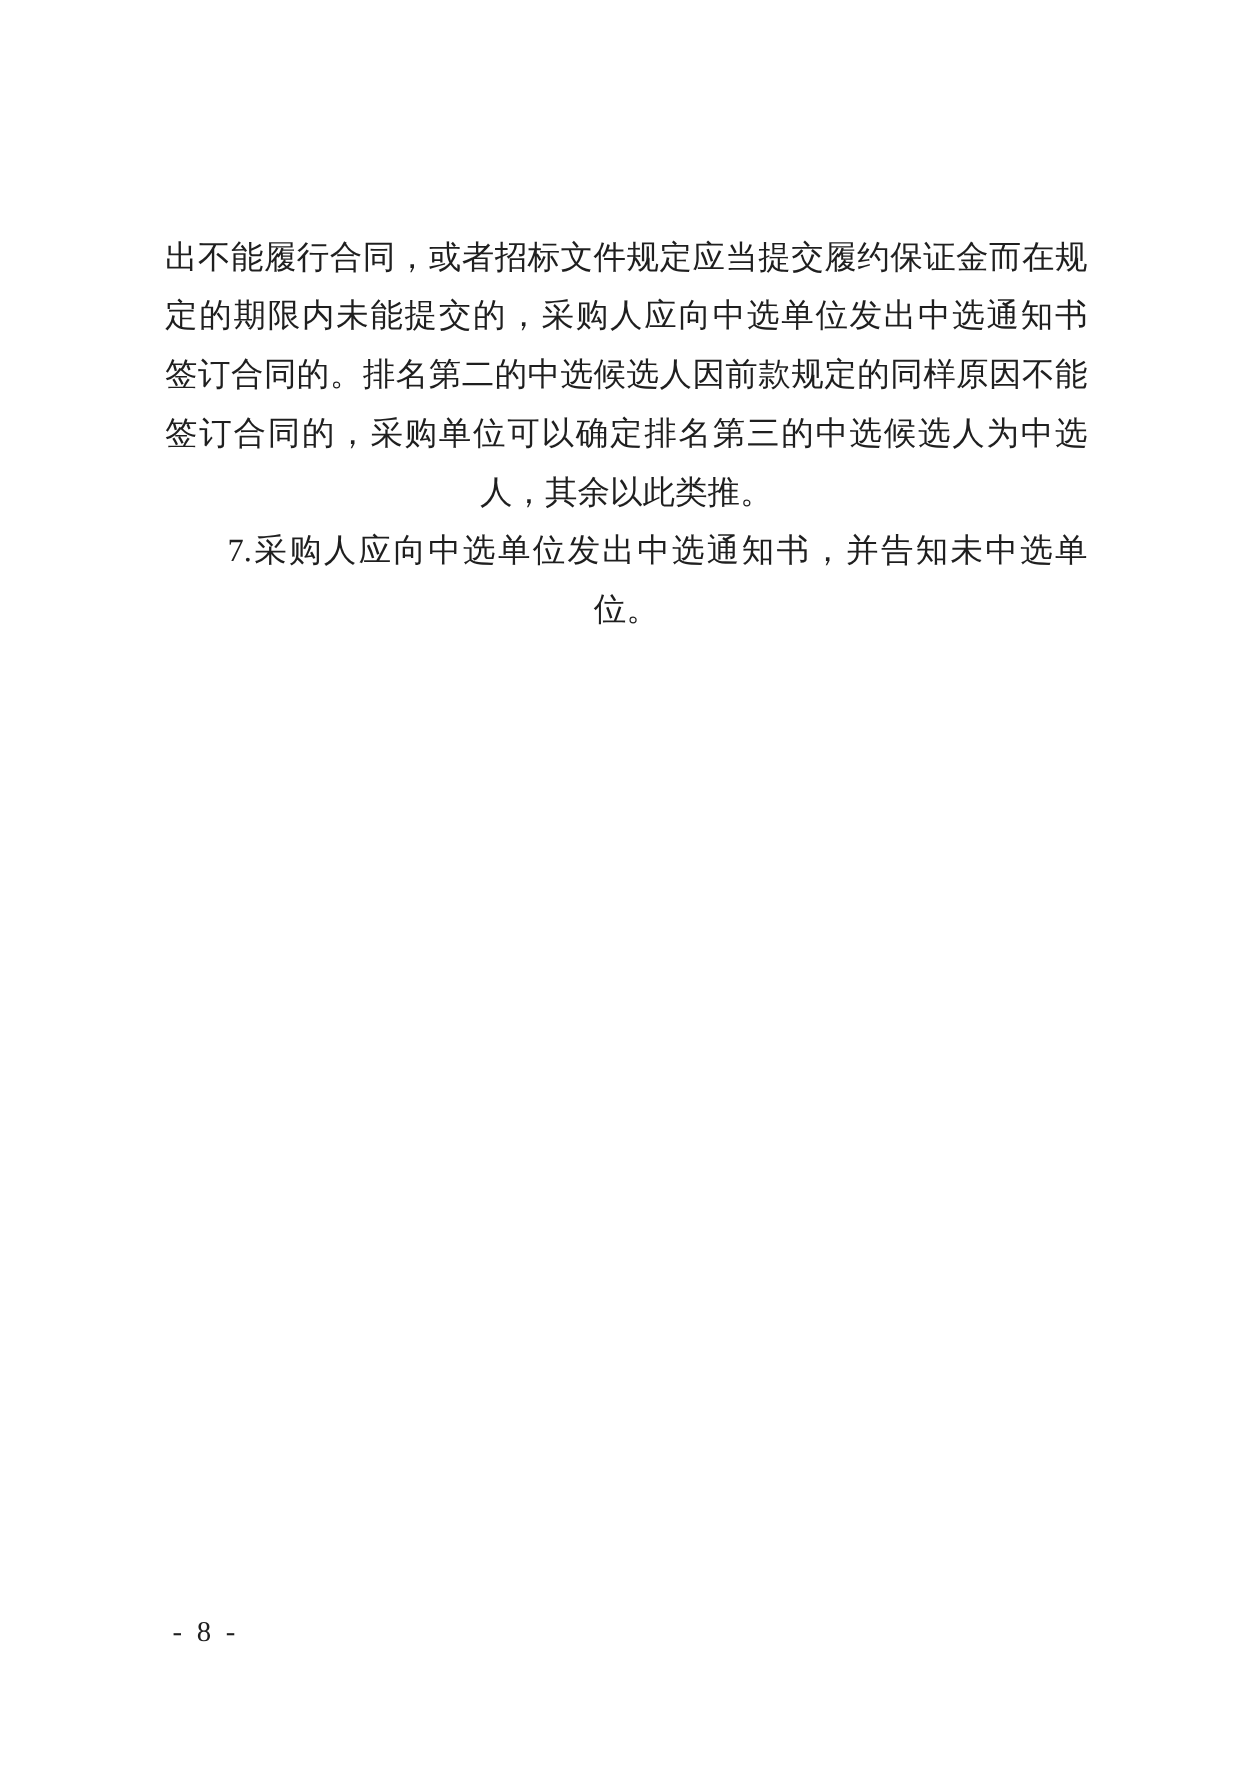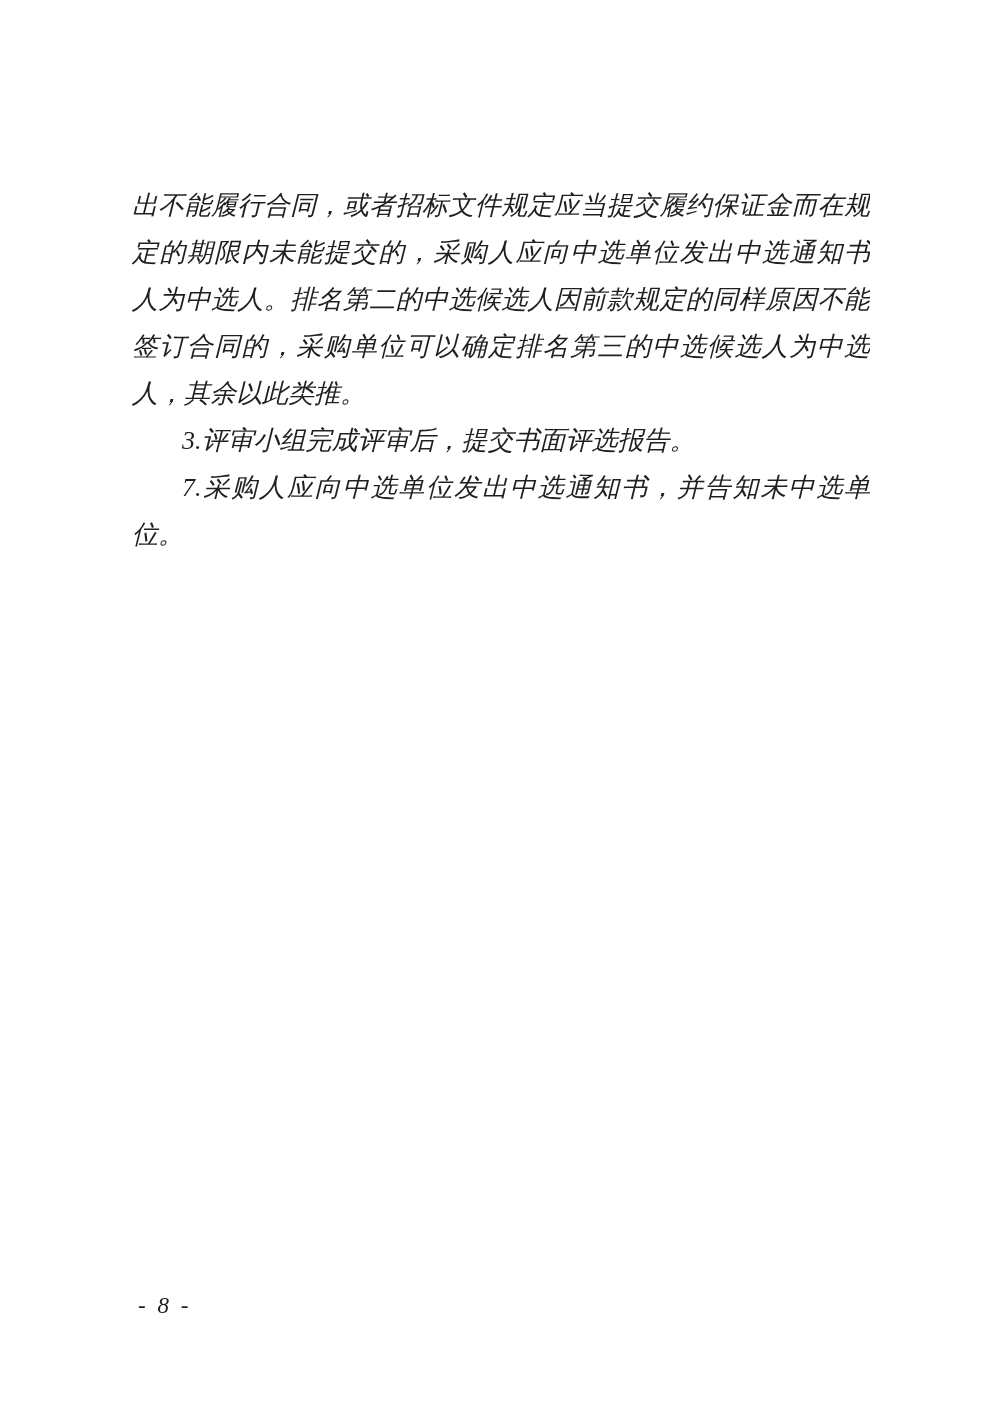--- a/index.html
+++ b/index.html
@@ -1,15 +1,15 @@
 <!DOCTYPE html>
 <html><head>
 <meta charset="utf-8">
 <style>
-  * { margin: 0; padding: 0; box-sizing: border-box; font-style: italic; }
+  * { margin: 0; padding: 0; box-sizing: border-box; }
 
   html, body {
     width: 1000px;
     background: #ffffff;
   }
 
   .page {
     position: relative;
     width: 1000px;
     height: 1414px;
@@ -25,20 +25,21 @@
     width: 738px;
     color: #1f1f1f;
     font-size: 26px;
   }
 
   .line {
     height: 47px;
     line-height: 47px;
     white-space: nowrap;
     overflow: visible;
+    text-align: center;
   }
 
   
   .line.j {
     white-space: normal;
     text-align: justify;
     text-align-last: justify;
     overflow: hidden;
   }
 
@@ -60,23 +61,22 @@
   }
 </style>
 </head>
 <body>
 
 <div class="page">
 
   <div class="text-block">
     <div class="line j">出不能履行合同，或者招标文件规定应当提交履约保证金而在规</div>
     <div class="line j">定的期限内未能提交的，采购人应向中选单位发出中选通知书</div>
-    <div class="line j">人为中选人。排名第二的中选候选人因前款规定的同样原因不能</div>
+    <div class="line j">签订合同的。排名第二的中选候选人因前款规定的同样原因不能</div>
     <div class="line j">签订合同的，采购单位可以确定排名第三的中选候选人为中选</div>
     <div class="line">人，其余以此类推。</div>
-    <div class="line indent">3.评审小组完成评审后，提交书面评选报告。</div>
     <div class="line indent j">7.采购人应向中选单位发出中选通知书，并告知未中选单</div>
     <div class="line">位。</div>
   </div>
 
   <div class="page-number">- 8 -</div>
 
 </div>
 
 </body></html>

